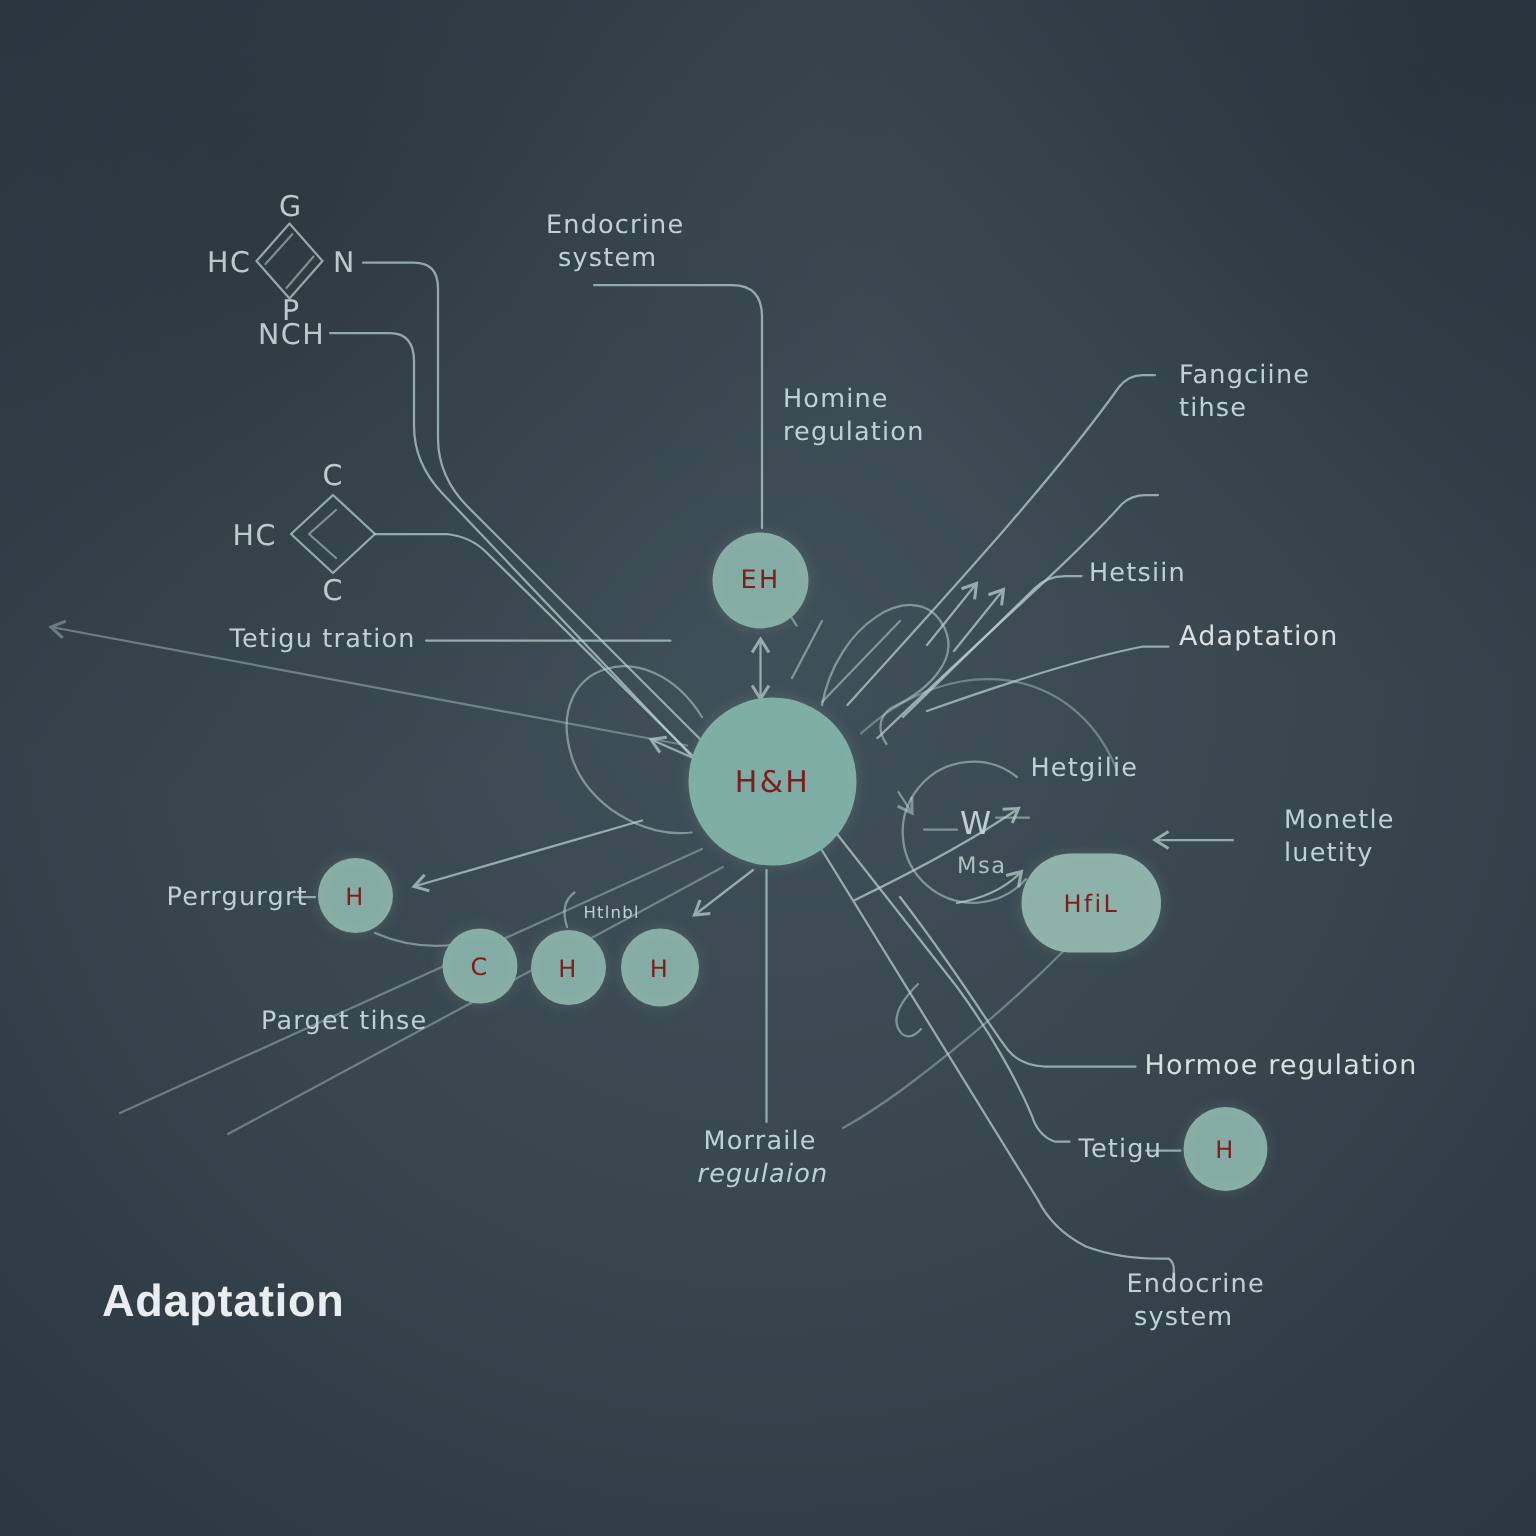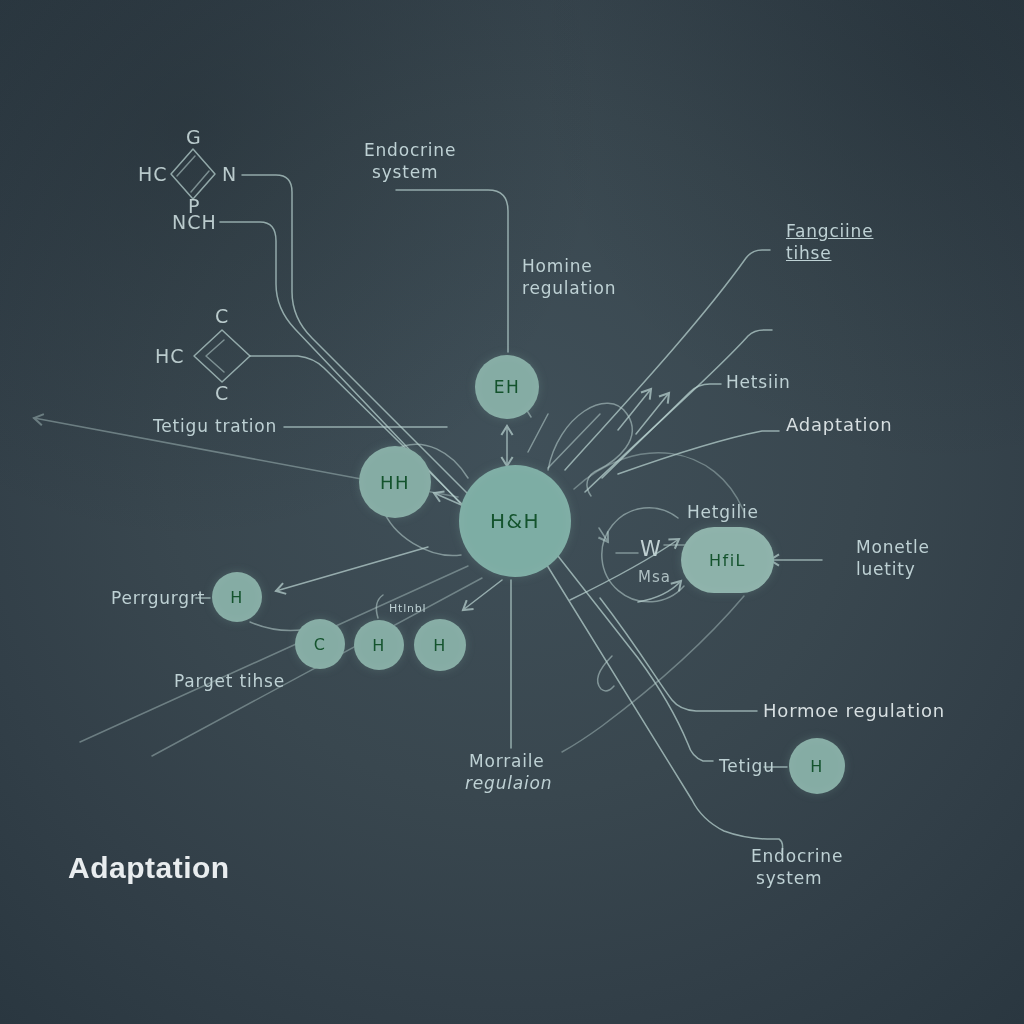--- a/index.html
+++ b/index.html
@@ -24,23 +24,23 @@
   .lbl{position:absolute;z-index:2;color:#bed1d4;font-size:17px;letter-spacing:.8px;line-height:22px;white-space:nowrap;}
   .lbl .l2{display:block;}
   .bright{color:#d7dfe1;font-size:18px;}
   .small{font-size:11px;}
 
   .node{
     position:absolute;z-index:2;border-radius:50%;
     background:#85aca4;
     box-shadow:0 0 10px rgba(133,172,164,.25), inset 0 0 14px rgba(255,255,255,.06);
     display:flex;align-items:center;justify-content:center;
-    color:#14532d;letter-spacing:1.5px;font-size:16px;
-  }
-  .stadium{border-radius:33px;background:#8db2aa;}
+    color:#7f1d1d;letter-spacing:1.5px;font-size:16px;
+  }
+  .stadium{border-radius:33px;background:#8db2aa;margin-top:42px;}
   .center-node{background:#7dada4;font-size:20px;}
 
   #title{
     position:absolute;left:68px;top:812px;z-index:2;
     font-family:"Liberation Sans", sans-serif;font-weight:700;
     color:#e9edef;font-size:30px;line-height:37px;letter-spacing:.5px;
   }
 </style>
 </head>
 <body>
@@ -127,23 +127,20 @@
     <path class="ln" d="M764 767 H787"></path>
     <path class="ln dim" d="M378 618 Q373 602 383 595"></path>
   </svg>
 
   <div class="node" style="left:475px;top:355px;width:64px;height:64px;font-size:17px;">
       <span>EH</span>
     </div>
   <div class="node center-node" style="left:459px;top:465px;width:112px;height:112px;">
       <span>H&amp;H</span>
     </div>
-  <div class="node" style="left:359px;top:446px;width:72px;height:72px;font-size:18px;">
-      <span>HH</span>
-    </div>
   <div class="node" style="left:212px;top:572px;width:50px;height:50px;">
       <span>H</span>
     </div>
   <div class="node" style="left:295px;top:619px;width:50px;height:50px;">
       <span>C</span>
     </div>
   <div class="node" style="left:354px;top:620px;width:50px;height:50px;">
       <span>H</span>
     </div>
   <div class="node" style="left:414px;top:619px;width:52px;height:52px;">
@@ -157,21 +154,21 @@
     </div>
 
   <div class="lbl" style="left:364px;top:139px;">
     <span>Endocrine</span>
     <span class="l2" style="margin-left:8px;">system</span>
   </div>
   <div class="lbl" style="left:522px;top:255px;">
     <span>Homine</span>
     <span class="l2">regulation</span>
   </div>
-  <div class="lbl" style="left:786px;top:220px;text-decoration:underline;">
+  <div class="lbl" style="left:786px;top:239px;">
     <span>Fangciine</span>
     <span class="l2">tihse</span>
   </div>
   <div class="lbl" style="left:726px;top:371px;">
     <span>Hetsiin</span>
   </div>
   <div class="lbl bright" style="left:786px;top:414px;">
     <span>Adaptation</span>
   </div>
   <div class="lbl" style="left:153px;top:415px;">

